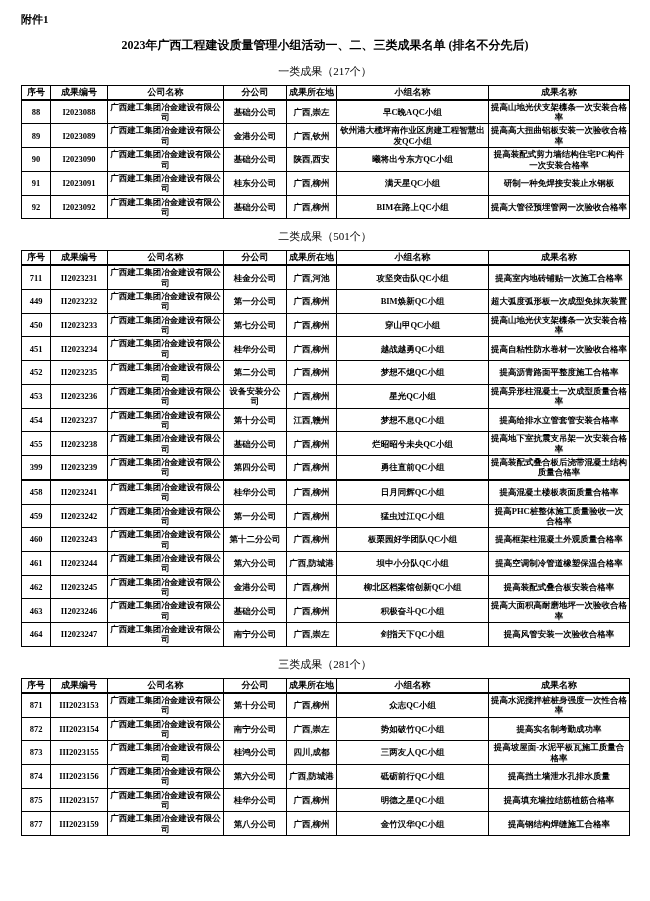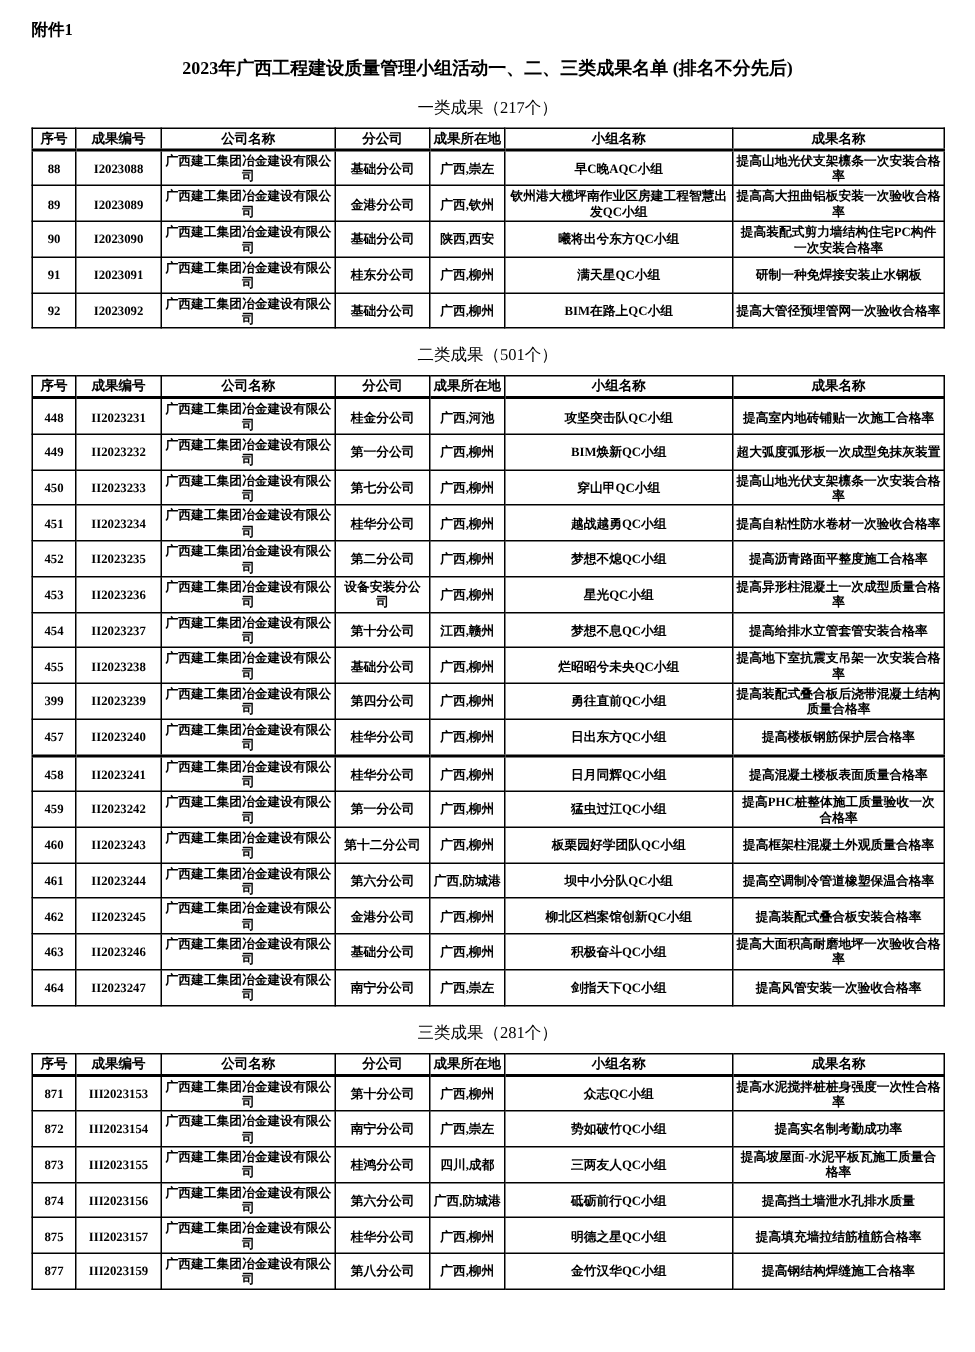--- a/index.html
+++ b/index.html
@@ -123,21 +123,21 @@
           <th>成果编号</th>
           <th>公司名称</th>
           <th>分公司</th>
           <th>成果所在地</th>
           <th>小组名称</th>
           <th>成果名称</th>
         </tr>
       </thead>
       <tbody>
         <tr>
-          <td>448</td>
+          <td>711</td>
           <td>II2023231</td>
           <td>广西建工集团冶金建设有限公司</td>
           <td>桂金分公司</td>
           <td>广西,河池</td>
           <td>攻坚突击队QC小组</td>
           <td>提高室内地砖铺贴一次施工合格率</td>
         </tr>
         <tr>
           <td>449</td>
           <td>II2023232</td>
@@ -202,29 +202,20 @@
           <td>提高地下室抗震支吊架一次安装合格率</td>
         </tr>
         <tr>
           <td>399</td>
           <td>II2023239</td>
           <td>广西建工集团冶金建设有限公司</td>
           <td>第四分公司</td>
           <td>广西,柳州</td>
           <td>勇往直前QC小组</td>
           <td>提高装配式叠合板后浇带混凝土结构质量合格率</td>
-        </tr>
-        <tr>
-          <td>457</td>
-          <td>II2023240</td>
-          <td>广西建工集团冶金建设有限公司</td>
-          <td>桂华分公司</td>
-          <td>广西,柳州</td>
-          <td>日出东方QC小组</td>
-          <td>提高楼板钢筋保护层合格率</td>
         </tr>
         <tr class="page-split">
           <td>458</td>
           <td>II2023241</td>
           <td>广西建工集团冶金建设有限公司</td>
           <td>桂华分公司</td>
           <td>广西,柳州</td>
           <td>日月同辉QC小组</td>
           <td>提高混凝土楼板表面质量合格率</td>
         </tr>

